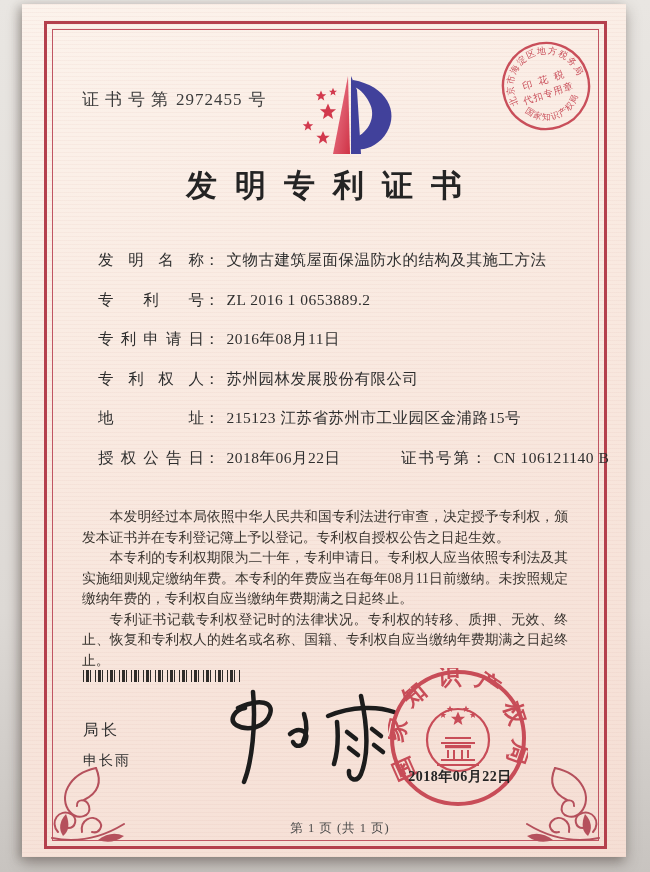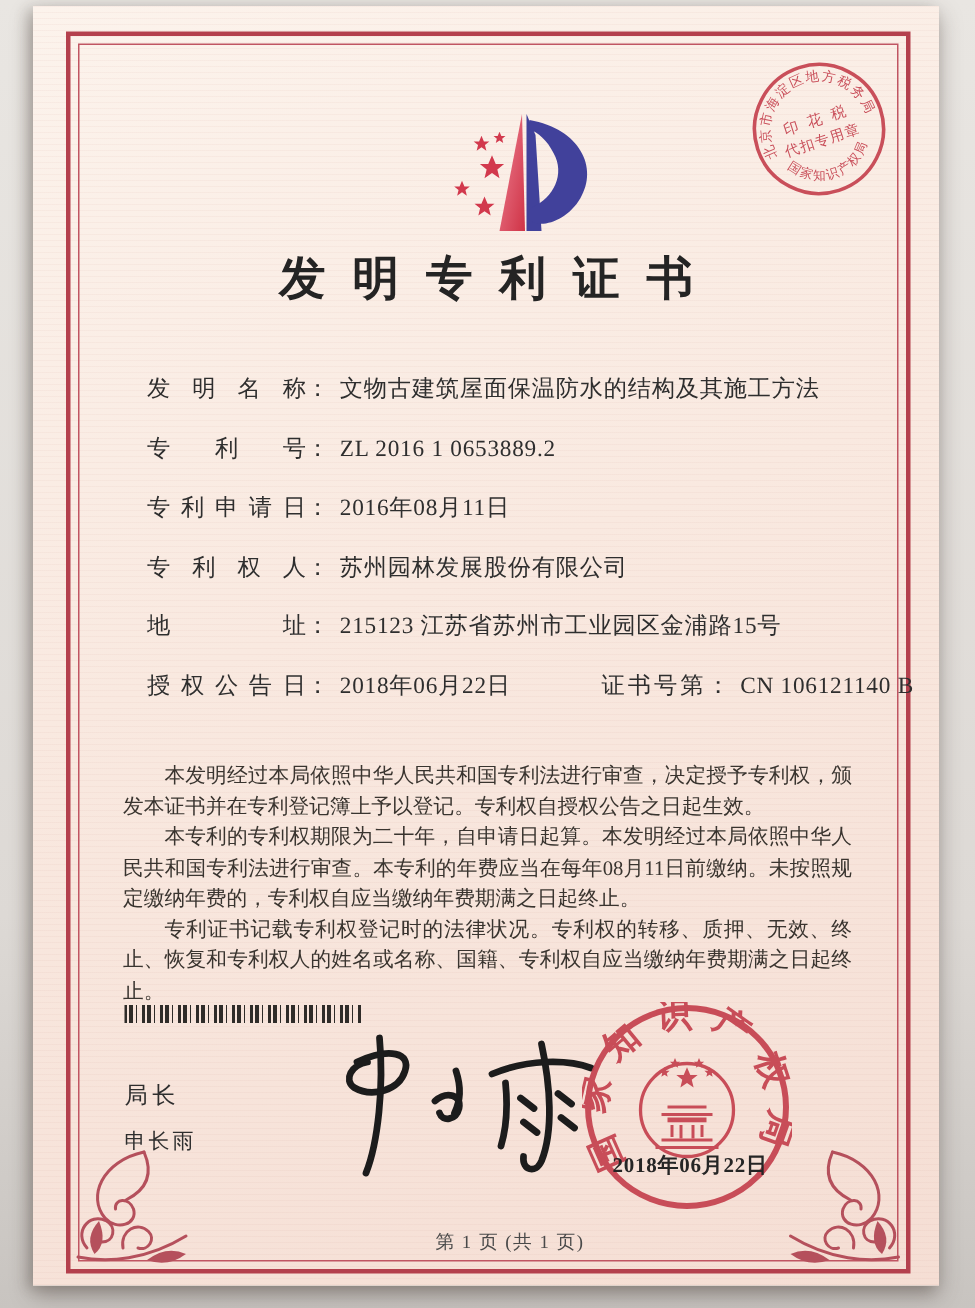--- a/index.html
+++ b/index.html
@@ -93,20 +93,23 @@
       <path d="M60,20 C67,36 60,46 48,52"></path>
       <path d="M22,84 c-9,-10 1,-24 13,-18 c7,4 5,14 -3,14"></path>
       <path d="M46,84 c-2,-12 10,-18 17,-11 c5,5 0,13 -7,11"></path>
     </g>
     <g fill="#b5505c" stroke="none">
       <path d="M30,66 q-10,11 -3,22 q9,-7 3,-22z"></path>
       <path d="M62,92 q13,-10 26,-4 q-12,9 -26,4z"></path>
     </g>
   </svg>
 
+  <div class="certno">
+    <span class="pre">证书号第</span><span class="num">2972455</span><span class="suf">号</span>
+  </div>
 
   <svg class="logo" viewBox="0 0 150 120">
     <defs>
       <linearGradient id="lgRed" x1="0" y1="0" x2="1" y2="1">
         <stop offset="0" stop-color="#ee8193"></stop>
           <stop offset="1" stop-color="#cf3346"></stop>
       </linearGradient>
       <path id="star5" d="M0,-10 L2.94,-3.09 L9.51,-3.09 L4.2,1.18 L5.88,8.09 L0,4 L-5.88,8.09 L-4.2,1.18 L-9.51,-3.09 L-2.94,-3.09 Z"></path>
     </defs>
     <polygon points="83,26 68,104 85,104" fill="url(#lgRed)"></polygon>
@@ -158,21 +161,21 @@
     <div class="frow">
       <span class="flabel">授权公告日</span><span class="fcolon">：</span><span class="fvalue">2018年06月22日</span>
       <span class="pair2">
         <span class="flabel2">证书号第</span><span class="fcolon">：</span><span class="fvalue">CN 106121140 B</span>
       </span>
     </div>
   </div>
 
   <div class="paras">
     <p>本发明经过本局依照中华人民共和国专利法进行审查，决定授予专利权，颁发本证书并在专利登记簿上予以登记。专利权自授权公告之日起生效。</p>
-    <p>本专利的专利权期限为二十年，自申请日起算。本发明经过本局依照中华人民共和国专利法进行审查。本专利的年费应当在每年08月11日前缴纳。未按照规定缴纳年费的，专利权自应当缴纳年费期满之日起终止。</p>
+    <p>本专利的专利权期限为二十年，专利申请日。专利权人应当依照专利法及其实施细则规定缴纳年费。本专利的年费应当在每年08月11日前缴纳。未按照规定缴纳年费的，专利权自应当缴纳年费期满之日起终止。</p>
     <p>专利证书记载专利权登记时的法律状况。专利权的转移、质押、无效、终止、恢复和专利权人的姓名或名称、国籍、专利权自应当缴纳年费期满之日起终止。</p>
   </div>
 
   <div class="barcode"></div>
 
   <div class="director-title">局长</div>
   <div class="director-name">申长雨</div>
 
   <svg class="signature" viewBox="0 0 214 110">
     <g stroke="#1c1c1c" fill="none" stroke-width="4.5" stroke-linecap="round" stroke-linejoin="round">

